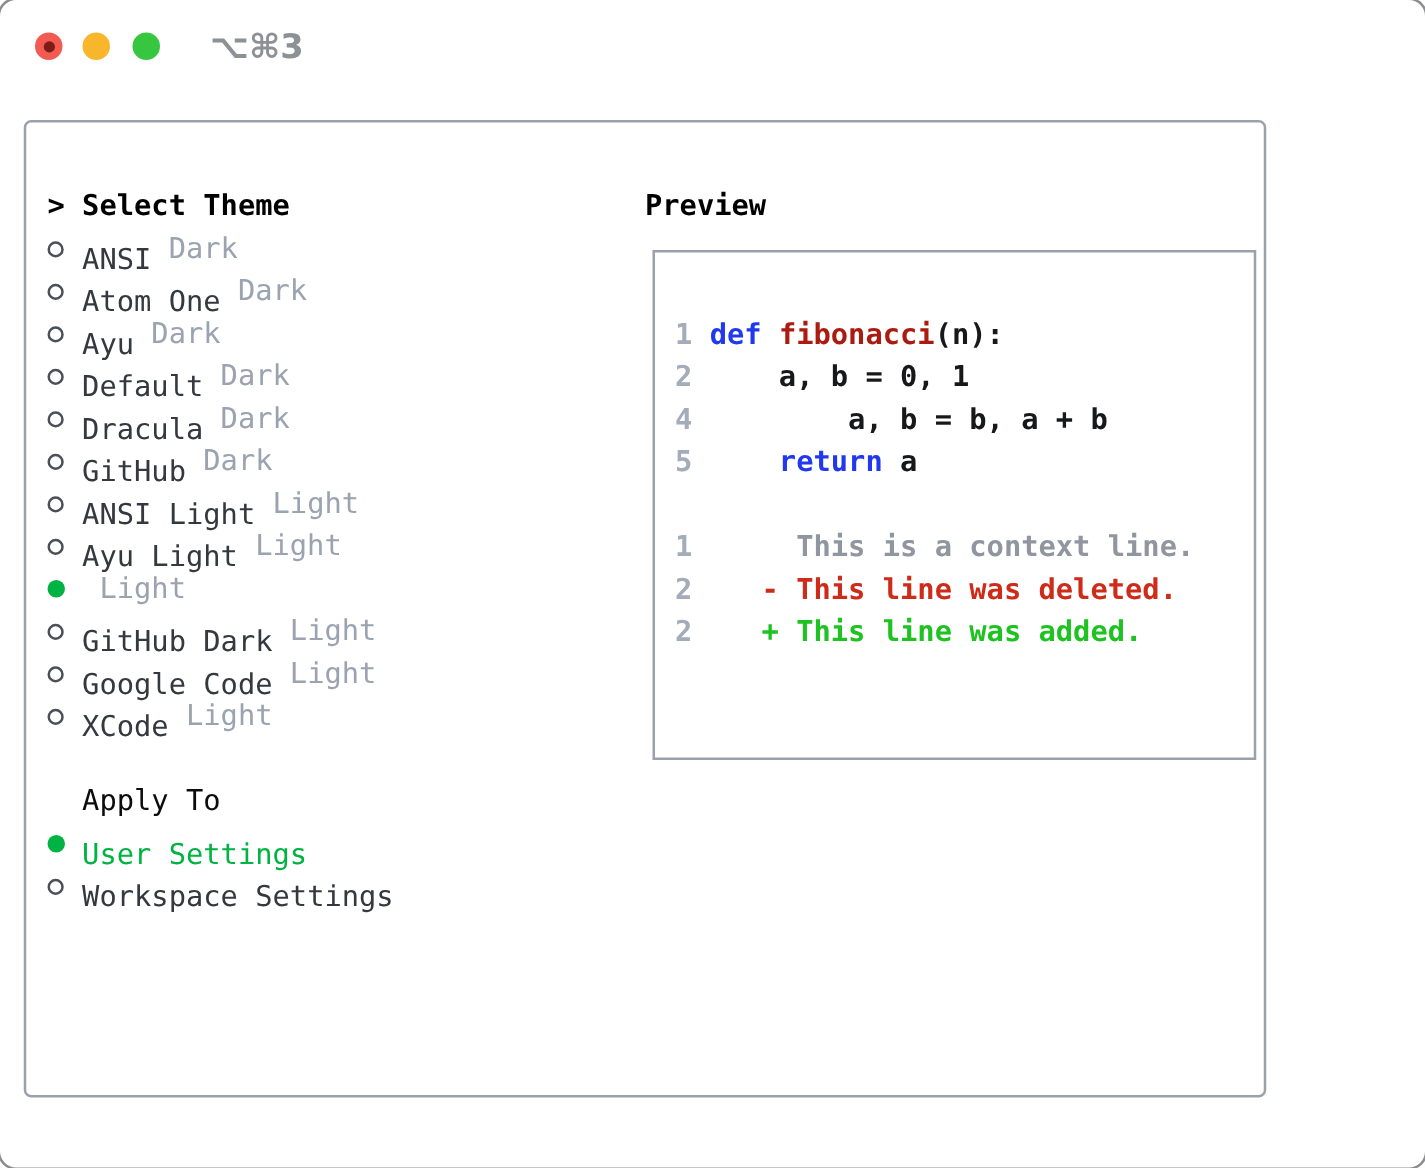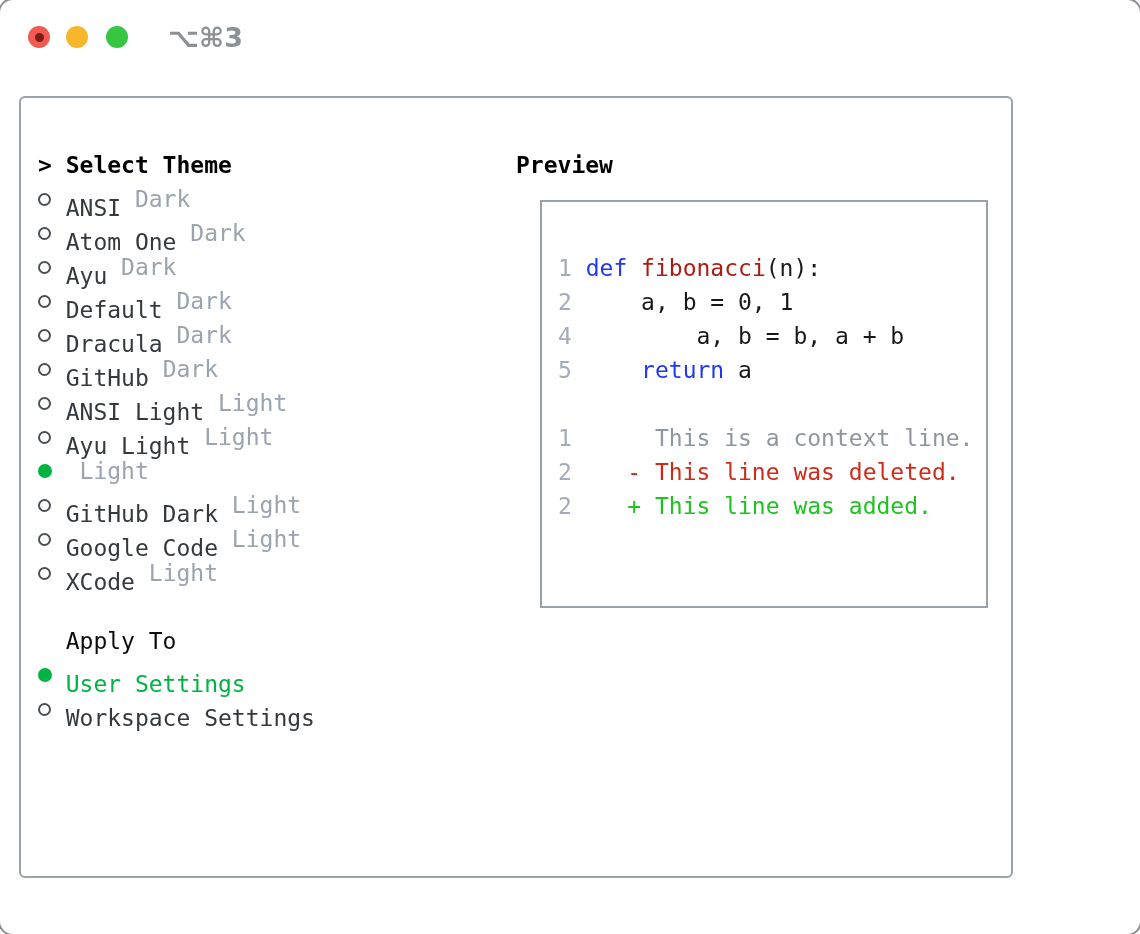--- a/index.html
+++ b/index.html
@@ -33,22 +33,22 @@
   .h{font-weight:700;color:#000;}
   .radio{width:13px;height:13px;border:2px solid #4a5058;border-radius:50%;}
   .radio.sel{width:14px;height:14px;border:none;background:var(--green);}
   .tname{color:var(--itm);margin-top:18px;}
   .tname.sel{color:var(--green);}
   .variant{color:var(--dim);margin-left:1ch;}
   .applyhdr{color:#0b0c0d;}
   .spacer{height:34px;}
   .hint{color:var(--dim);width:30ch;white-space:pre-wrap;margin-top:0;}
   
-  .preview-box{margin-left:24px;margin-top:18px;width:448px;height:408px;
-               border:2px solid var(--bord);background:#fff;padding:49px 0 0 16px;overflow:hidden;}
+  .preview-box{margin-left:6px;margin-top:18px;width:483px;height:408px;
+               border:2px solid var(--bord);background:#fff;padding:49px 0 0 16px;overflow:hidden;font-weight:bold;}
   .cl{margin:0;height:34px;line-height:34px;font-size:23px;white-space:pre;
       font-family:"DejaVu Sans Mono","Liberation Mono",monospace;}
   .cl .num{color:var(--num);}
   .cl .kw{color:var(--kw);}
   .cl .fn{color:var(--fn);}
   .cl .pl{color:#17181a;}
   .cl .ctx{color:var(--ctx);}
   .cl .del{color:var(--del);}
   .cl .add{color:var(--add);}
 </style>

